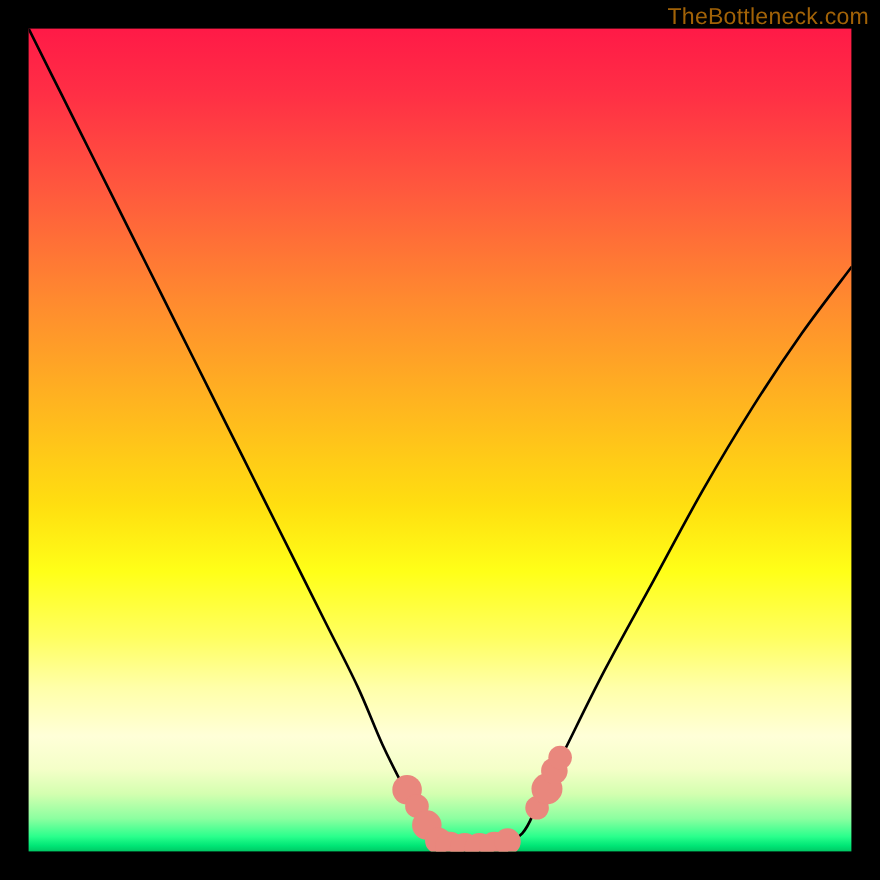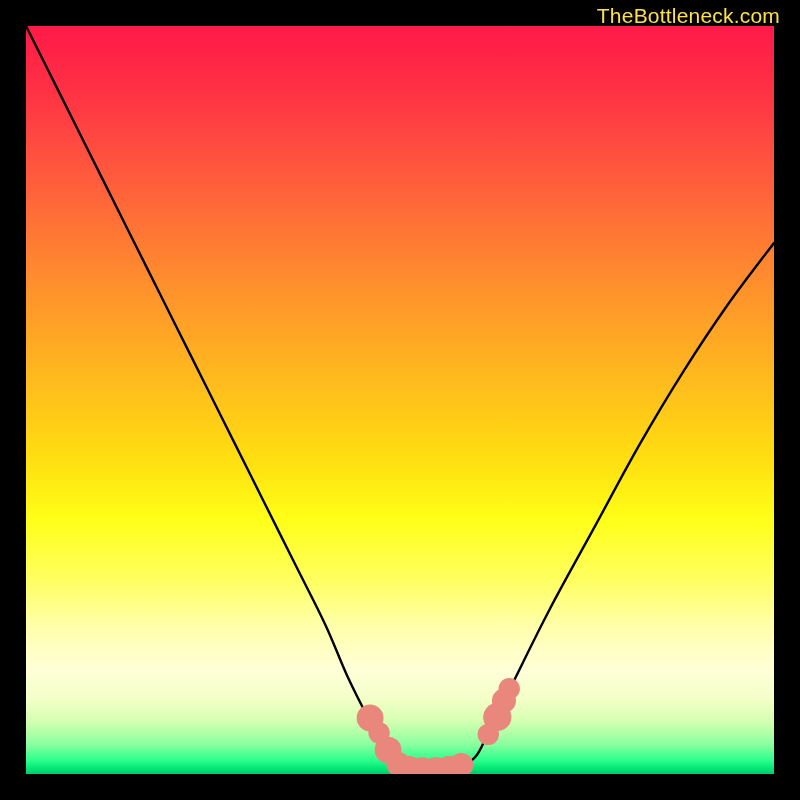--- a/index.html
+++ b/index.html
@@ -42,22 +42,22 @@
       #d4ffb0 93%,
       #8cffa0 96%,
       #2aff8c 98.2%,
       #00e676 99.3%,
       #00c864 100%
     );
   }
   .watermark {
     position: absolute;
     top: 4px;
-    right: 20px;
-    color: #fde047;
+    right: 10px;
+    color: #a16207;
     font-size: 21px;
     letter-spacing: 0.2px;
     font-weight: 400;
     user-select: none;
   }
   svg.overlay {
     position: absolute;
     top: 0;
     left: 0;
   }

